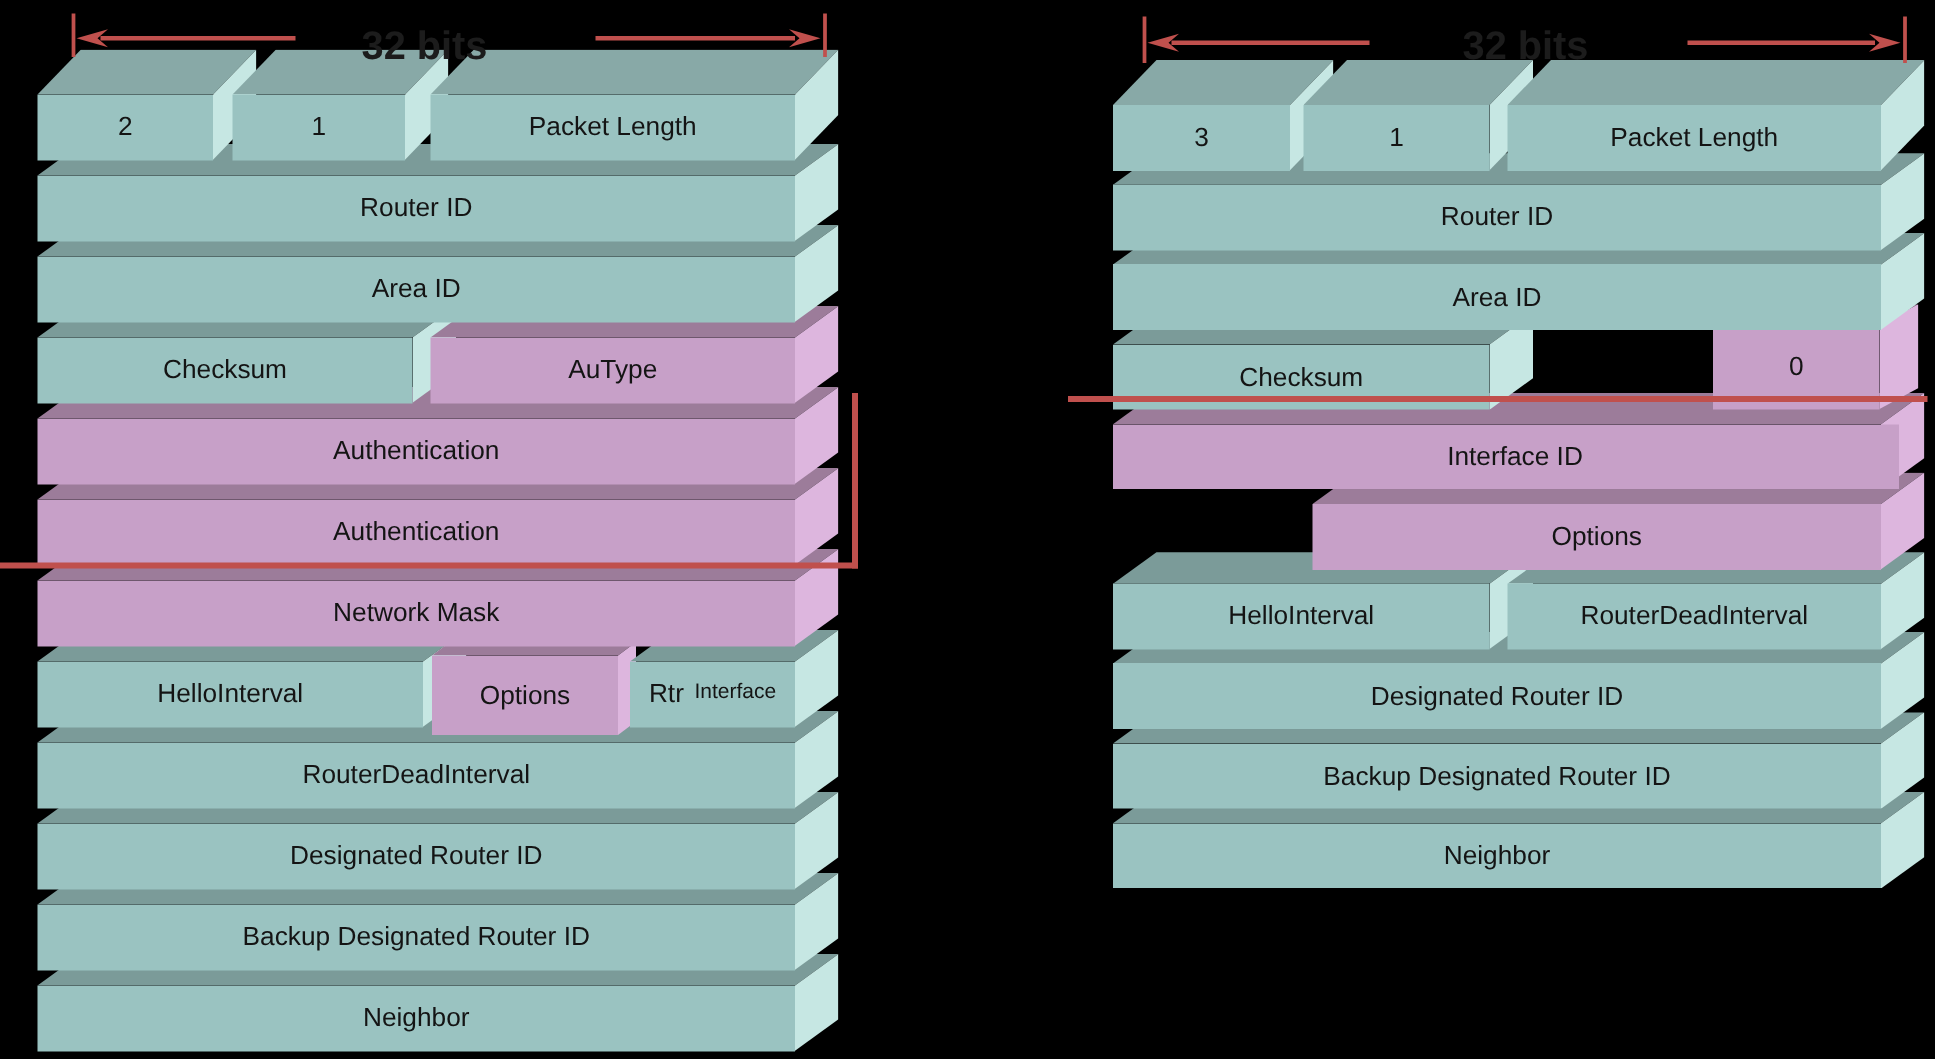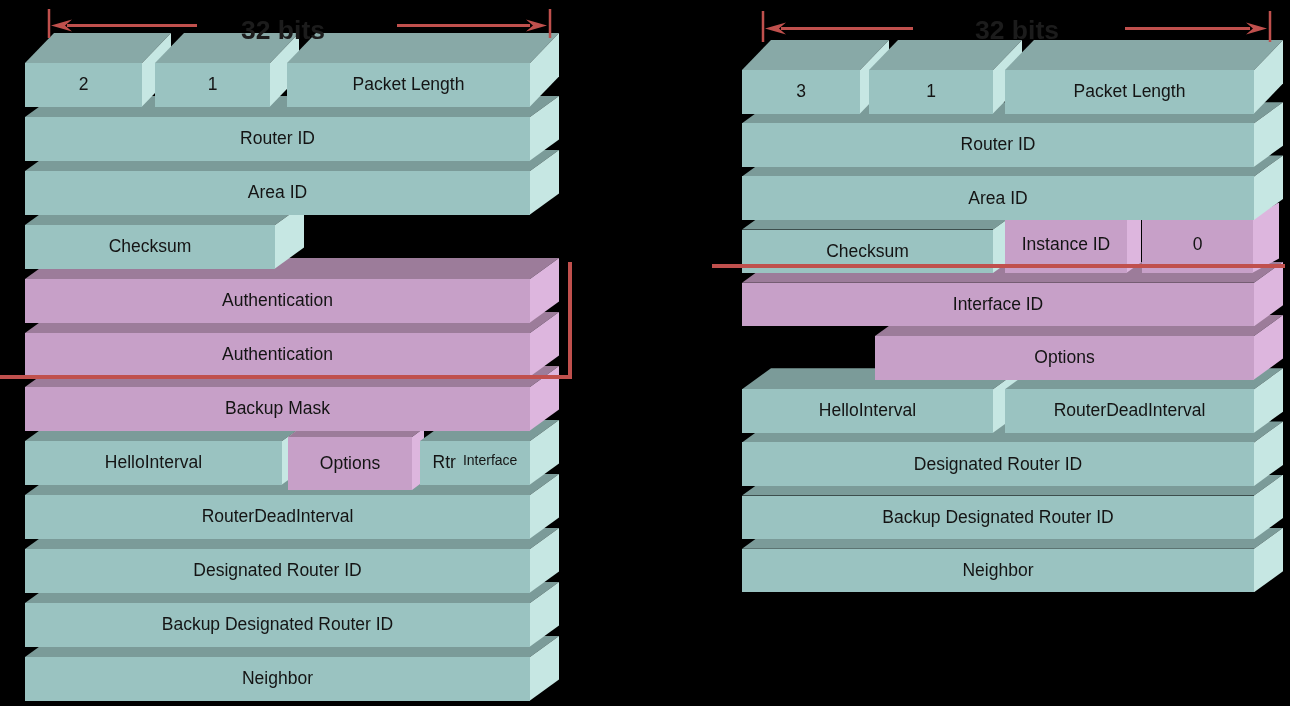--- a/index.html
+++ b/index.html
@@ -59,39 +59,46 @@
           <span class="lbl">Area ID</span>
         </div>
       </div>
       <div class="slab" style="left: 25px; top: 225px; width: 250px; height: 43.5px; z-index: 90;">
         <div class="face face-top" style="left: 0px; top: -21px; width: 279px; height: 21px; background: rgb(123, 155, 153); clip-path: polygon(0px 100%, 29px 0px, 100% 0px, calc(100% - 29px) 100%);"></div>
         <div class="face face-side" style="left: 250px; top: -21px; width: 29px; height: 64.5px; background: rgb(198, 231, 227); clip-path: polygon(0px 21px, 100% 0px, 100% calc(100% - 21px), 0px 100%);"></div>
         <div class="face face-front" style="left: 0px; top: 0px; width: 250px; height: 43.5px; background: rgb(154, 195, 193);">
           <span class="lbl">Checksum</span>
         </div>
       </div>
+      <div class="slab" style="left: 287px; top: 225px; width: 243px; height: 43.5px; z-index: 91;">
+        <div class="face face-top" style="left: 0px; top: -21px; width: 272px; height: 21px; background: rgb(156, 124, 154); clip-path: polygon(0px 100%, 29px 0px, 100% 0px, calc(100% - 29px) 100%);"></div>
+        <div class="face face-side" style="left: 243px; top: -21px; width: 29px; height: 64.5px; background: rgb(221, 182, 222); clip-path: polygon(0px 21px, 100% 0px, 100% calc(100% - 21px), 0px 100%);"></div>
+        <div class="face face-front" style="left: 0px; top: 0px; width: 243px; height: 43.5px; background: rgb(199, 160, 200);">
+          <span class="lbl">AuType</span>
+        </div>
+      </div>
       <div class="slab" style="left: 25px; top: 279px; width: 505px; height: 43.5px; z-index: 80;">
         <div class="face face-top" style="left: 0px; top: -21px; width: 534px; height: 21px; background: rgb(156, 124, 154); clip-path: polygon(0px 100%, 29px 0px, 100% 0px, calc(100% - 29px) 100%);"></div>
         <div class="face face-side" style="left: 505px; top: -21px; width: 29px; height: 64.5px; background: rgb(221, 182, 222); clip-path: polygon(0px 21px, 100% 0px, 100% calc(100% - 21px), 0px 100%);"></div>
         <div class="face face-front" style="left: 0px; top: 0px; width: 505px; height: 43.5px; background: rgb(199, 160, 200);">
           <span class="lbl">Authentication</span>
         </div>
       </div>
       <div class="slab" style="left: 25px; top: 333px; width: 505px; height: 43.5px; z-index: 70;">
         <div class="face face-top" style="left: 0px; top: -21px; width: 534px; height: 21px; background: rgb(156, 124, 154); clip-path: polygon(0px 100%, 29px 0px, 100% 0px, calc(100% - 29px) 100%);"></div>
         <div class="face face-side" style="left: 505px; top: -21px; width: 29px; height: 64.5px; background: rgb(221, 182, 222); clip-path: polygon(0px 21px, 100% 0px, 100% calc(100% - 21px), 0px 100%);"></div>
         <div class="face face-front" style="left: 0px; top: 0px; width: 505px; height: 43.5px; background: rgb(199, 160, 200);">
           <span class="lbl">Authentication</span>
         </div>
       </div>
       <div class="slab" style="left: 25px; top: 387px; width: 505px; height: 43.5px; z-index: 60;">
         <div class="face face-top" style="left: 0px; top: -21px; width: 534px; height: 21px; background: rgb(156, 124, 154); clip-path: polygon(0px 100%, 29px 0px, 100% 0px, calc(100% - 29px) 100%);"></div>
         <div class="face face-side" style="left: 505px; top: -21px; width: 29px; height: 64.5px; background: rgb(221, 182, 222); clip-path: polygon(0px 21px, 100% 0px, 100% calc(100% - 21px), 0px 100%);"></div>
         <div class="face face-front" style="left: 0px; top: 0px; width: 505px; height: 43.5px; background: rgb(199, 160, 200);">
-          <span class="lbl">Backup Mask</span>
+          <span class="lbl">Network Mask</span>
         </div>
       </div>
       <div class="slab" style="left: 25px; top: 441px; width: 257px; height: 43.5px; z-index: 50;">
         <div class="face face-top" style="left: 0px; top: -21px; width: 286px; height: 21px; background: rgb(123, 155, 153); clip-path: polygon(0px 100%, 29px 0px, 100% 0px, calc(100% - 29px) 100%);"></div>
         <div class="face face-side" style="left: 257px; top: -21px; width: 29px; height: 64.5px; background: rgb(198, 231, 227); clip-path: polygon(0px 21px, 100% 0px, 100% calc(100% - 21px), 0px 100%);"></div>
         <div class="face face-front" style="left: 0px; top: 0px; width: 257px; height: 43.5px; background: rgb(154, 195, 193);">
           <span class="lbl">HelloInterval</span>
         </div>
       </div>
       <div class="slab" style="left: 288px; top: 437px; width: 124px; height: 53px; z-index: 51;">
@@ -174,38 +181,31 @@
           <span class="lbl">Area ID</span>
         </div>
       </div>
       <div class="slab" style="left: 742px; top: 229.6px; width: 251px; height: 43.5px; z-index: 70;">
         <div class="face face-top" style="left: 0px; top: -21px; width: 280px; height: 21px; background: rgb(123, 155, 153); clip-path: polygon(0px 100%, 29px 0px, 100% 0px, calc(100% - 29px) 100%);"></div>
         <div class="face face-side" style="left: 251px; top: -21px; width: 29px; height: 64.5px; background: rgb(198, 231, 227); clip-path: polygon(0px 21px, 100% 0px, 100% calc(100% - 21px), 0px 100%);"></div>
         <div class="face face-front" style="left: 0px; top: 0px; width: 251px; height: 43.5px; background: rgb(154, 195, 193);">
           <span class="lbl">Checksum</span>
         </div>
       </div>
-      <div class="slab" style="left: 1005px; top: 216.6px; width: 122px; height: 56px; z-index: 71;">
-        <div class="face face-top" style="left: 0px; top: -10px; width: 136px; height: 10px; background: rgb(156, 124, 154); clip-path: polygon(0px 100%, 14px 0px, 100% 0px, calc(100% - 14px) 100%);"></div>
-        <div class="face face-side" style="left: 122px; top: -10px; width: 14px; height: 66px; background: rgb(221, 182, 222); clip-path: polygon(0px 10px, 100% 0px, 100% calc(100% - 10px), 0px 100%);"></div>
-        <div class="face face-front" style="left: 0px; top: 0px; width: 122px; height: 56px; background: rgb(199, 160, 200);">
-          <span class="lbl">Instance ID</span>
-        </div>
-      </div>
       <div class="slab" style="left: 1142px; top: 216.6px; width: 111px; height: 56px; z-index: 72;">
         <div class="face face-top" style="left: 0px; top: -14px; width: 137px; height: 14px; background: rgb(156, 124, 154); clip-path: polygon(0px 100%, 26px 0px, 100% 0px, calc(100% - 26px) 100%);"></div>
         <div class="face face-side" style="left: 111px; top: -14px; width: 26px; height: 70px; background: rgb(221, 182, 222); clip-path: polygon(0px 14px, 100% 0px, 100% calc(100% - 14px), 0px 100%);"></div>
         <div class="face face-front" style="left: 0px; top: 0px; width: 111px; height: 56px; background: rgb(199, 160, 200);">
           <span class="lbl">0</span>
         </div>
       </div>
       <div class="slab" style="left: 742px; top: 282.8px; width: 512px; height: 43.5px; z-index: 60;">
         <div class="face face-top" style="left: 0px; top: -21px; width: 541px; height: 21px; background: rgb(156, 124, 154); clip-path: polygon(0px 100%, 29px 0px, 100% 0px, calc(100% - 29px) 100%);"></div>
         <div class="face face-side" style="left: 512px; top: -21px; width: 29px; height: 64.5px; background: rgb(221, 182, 222); clip-path: polygon(0px 21px, 100% 0px, 100% calc(100% - 21px), 0px 100%);"></div>
-        <div class="face face-front" style="left: 0px; top: 0px; width: 512px; height: 43.5px; background: rgb(199, 160, 200);">
+        <div class="face face-front" style="left: 0px; top: 0px; width: 512px; height: 43.5px; background: rgb(199, 160, 200); padding-left: 12px;">
           <span class="lbl">Interface ID</span>
         </div>
       </div>
       <div class="slab" style="left: 875px; top: 336px; width: 379px; height: 43.5px; z-index: 51;">
         <div class="face face-top" style="left: 0px; top: -21px; width: 408px; height: 21px; background: rgb(156, 124, 154); clip-path: polygon(0px 100%, 29px 0px, 100% 0px, calc(100% - 29px) 100%);"></div>
         <div class="face face-side" style="left: 379px; top: -21px; width: 29px; height: 64.5px; background: rgb(221, 182, 222); clip-path: polygon(0px 21px, 100% 0px, 100% calc(100% - 21px), 0px 100%);"></div>
         <div class="face face-front" style="left: 0px; top: 0px; width: 379px; height: 43.5px; background: rgb(199, 160, 200);">
           <span class="lbl">Options</span>
         </div>
       </div>

